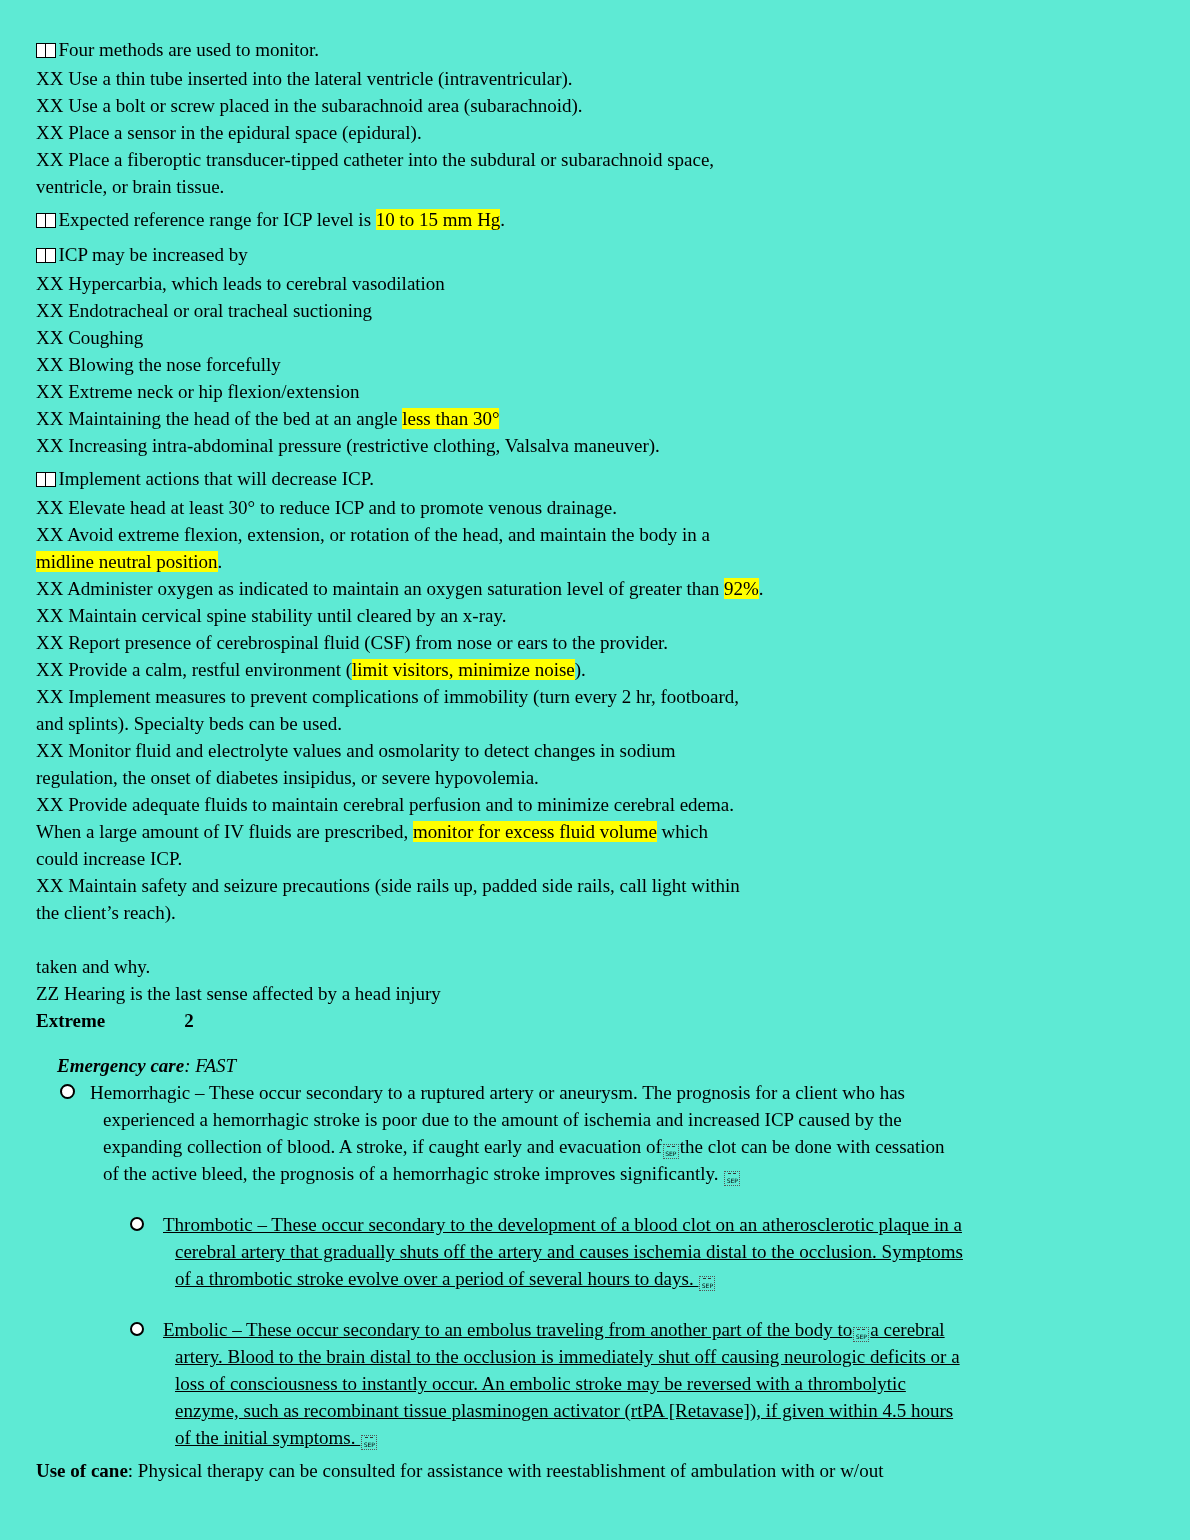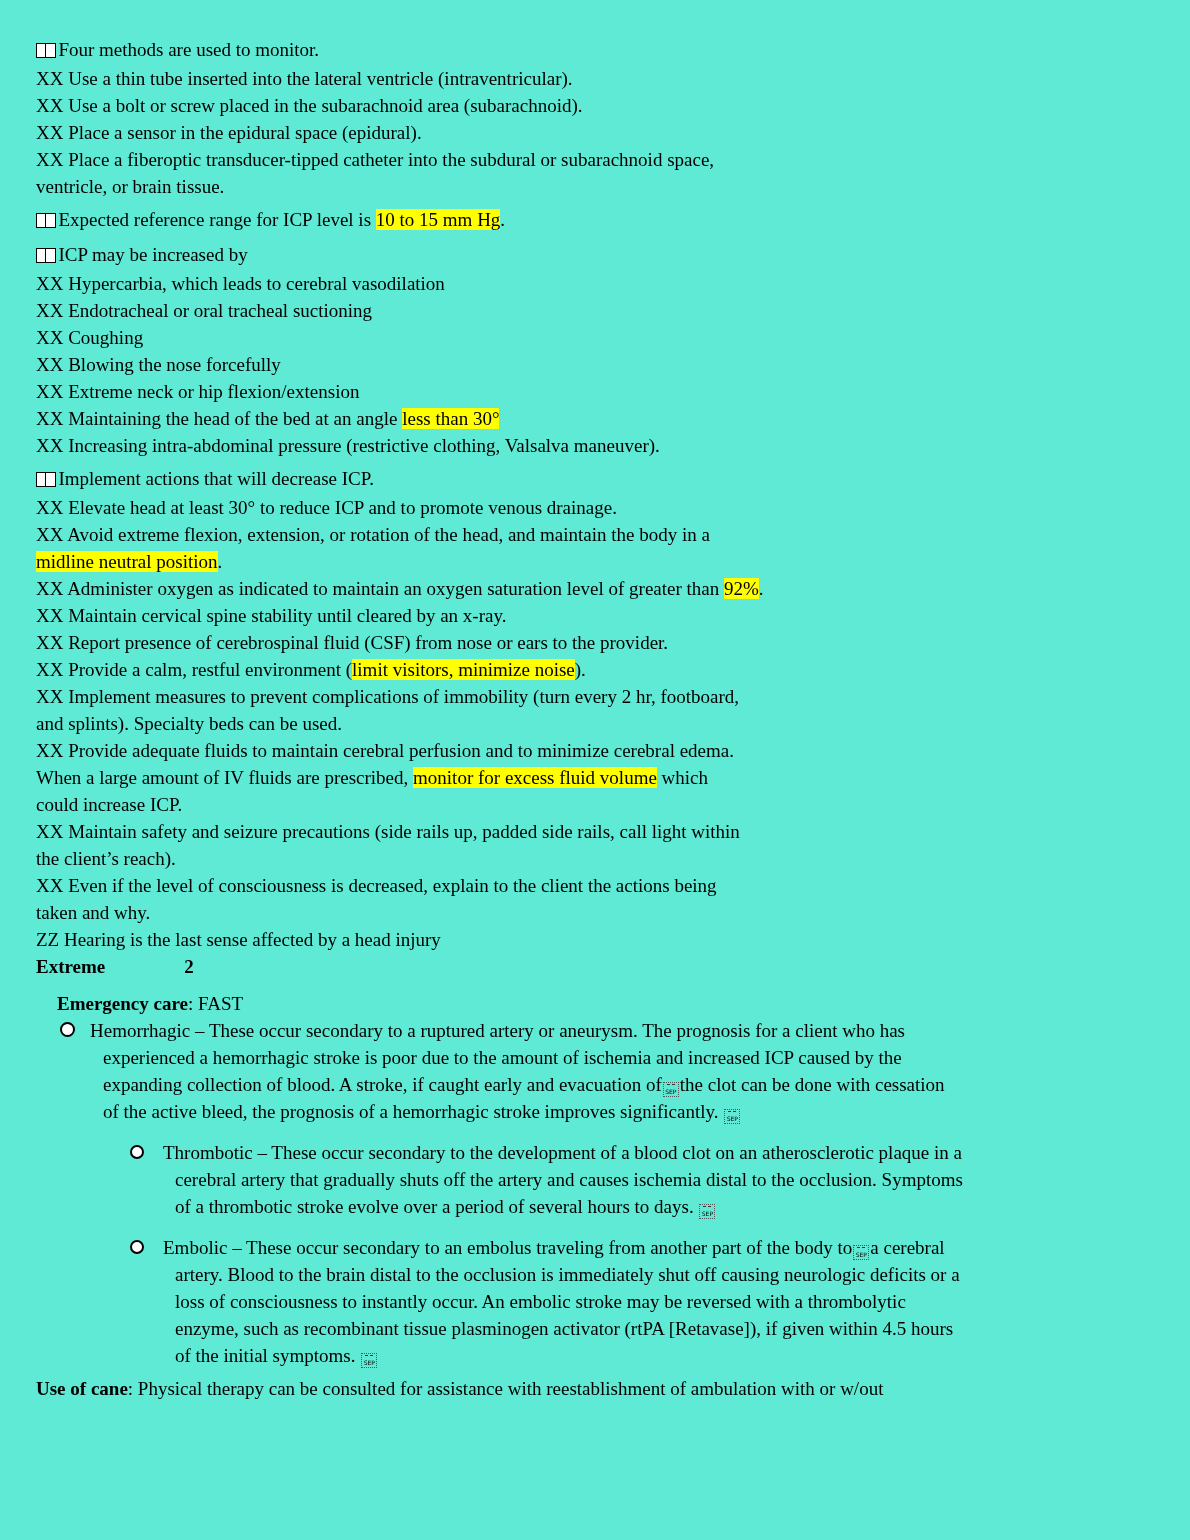--- a/index.html
+++ b/index.html
@@ -8,26 +8,26 @@
     width:1190px; height:1540px; background:#5eead4; overflow:hidden;
     font-family:"Liberation Serif","DejaVu Serif",serif;
     font-size:19px; line-height:27px; color:#000;
     padding:30px 34px 0 36px;
   }
   .para { margin:0; }
   .para.check { margin-top:6px; }
   .hl { background:var(--hl, #ffff00);text-align:right; }
   .b  { font-weight:bold; }
   .tab { display:inline-block; width:79px; }
-  .sub { padding-left:21px; margin-top:10px; }
+  .sub { padding-left:21px; margin-top:18px;font-style:italic; }
   .plain { margin-top:6px; }
 
   
   .bullet1 { position:relative; padding-left:67px; text-indent:-13px; margin-top:0; }
-  .bullet2 { position:relative; padding-left:139px; text-indent:-12px; margin-top:14px; }
+  .bullet2 { position:relative; padding-left:139px; text-indent:-12px; margin-top:24px;text-decoration:underline; }
   .circ {
     display:inline-block; position:absolute; top:6px;
     width:14px; height:14px; border:2px solid #000; border-radius:50%;
     background:#fff; text-indent:0;
   }
   .bullet1 > .circ { left:24px; top:5px; width:15px; height:15px; }
   .bullet2 > .circ { left:94px; }
 
   
   .dbox { display:inline-block; vertical-align:-2px; margin-right:2px; white-space:nowrap; }
@@ -64,23 +64,24 @@
       <div class="para xx"><span>XX Maintaining the head of the bed at an angle </span><span class="hl">less than 30°</span></div>
       <div class="para xx"><span>XX Increasing intra-abdominal pressure (restrictive clothing, Valsalva maneuver).</span></div>
       <div class="para check"><span class="dbox"><i></i><i></i></span><span>Implement actions that will decrease ICP.</span></div>
       <div class="para xx"><span>XX Elevate head at least 30° to reduce ICP and to promote venous drainage.</span></div>
       <div class="para xx"><span>XX Avoid extreme flexion, extension, or rotation of the head, and maintain the body in a</span><br><span class="hl">midline neutral position</span><span>.</span></div>
       <div class="para xx"><span>XX Administer oxygen as indicated to maintain an oxygen saturation level of greater than </span><span class="hl">92%</span><span>.</span></div>
       <div class="para xx"><span>XX Maintain cervical spine stability until cleared by an x-ray.</span></div>
       <div class="para xx"><span>XX Report presence of cerebrospinal fluid (CSF) from nose or ears to the provider.</span></div>
       <div class="para xx"><span>XX Provide a calm, restful environment (</span><span class="hl">limit visitors, minimize noise</span><span>).</span></div>
       <div class="para xx"><span>XX Implement measures to prevent complications of immobility (turn every 2 hr, footboard,</span><br><span>and splints). Specialty beds can be used.</span></div>
+      <div class="para xx"><span>XX Monitor fluid and electrolyte values and osmolarity to detect changes in sodium</span><br><span>regulation, the onset of diabetes insipidus, or severe hypovolemia.</span></div>
       <div class="para xx"><span>XX Provide adequate fluids to maintain cerebral perfusion and to minimize cerebral edema.</span><br><span>When a large amount of IV fluids are prescribed, </span><span class="hl">monitor for excess fluid volume</span><span> which</span><br><span>could increase ICP.</span></div>
       <div class="para xx"><span>XX Maintain safety and seizure precautions (side rails up, padded side rails, call light within</span><br><span>the client’s reach).</span></div>
-      <div class="para xx"><span>XX Even if the level of consciousness is decreased, explain to the client the actions being</span><br><span>taken and why.</span></div>
+      <div class="para xx"><br><span>taken and why.</span></div>
       <div class="para xx"><span>ZZ Hearing is the last sense affected by a head injury</span></div>
       <div class="para heading"><span class="b">Extreme</span><span class="tab"></span><span class="b">2</span></div>
       <div class="para sub"><span class="b">Emergency care</span><span>: FAST</span></div>
       <div class="para bullet1"><span class="circ"></span><span>Hemorrhagic – These occur secondary to a ruptured artery or aneurysm. The prognosis for a client who has</span><br><span>experienced a hemorrhagic stroke is poor due to the amount of ischemia and increased ICP caused by the</span><br><span>expanding collection of blood. A stroke, if caught early and evacuation of</span><span class="sepbox"><span class="sep-dash"></span><span class="sep-txt">SEP</span></span><span>the clot can be done with cessation</span><br><span>of the active bleed, the prognosis of a hemorrhagic stroke improves significantly. </span><span class="sepbox"><span class="sep-dash"></span><span class="sep-txt">SEP</span></span></div>
       <div class="para bullet2"><span class="circ"></span><span>Thrombotic – These occur secondary to the development of a blood clot on an atherosclerotic plaque in a</span><br><span>cerebral artery that gradually shuts off the artery and causes ischemia distal to the occlusion. Symptoms</span><br><span>of a thrombotic stroke evolve over a period of several hours to days. </span><span class="sepbox"><span class="sep-dash"></span><span class="sep-txt">SEP</span></span></div>
       <div class="para bullet2"><span class="circ"></span><span>Embolic – These occur secondary to an embolus traveling from another part of the body to</span><span class="sepbox"><span class="sep-dash"></span><span class="sep-txt">SEP</span></span><span>a cerebral</span><br><span>artery. Blood to the brain distal to the occlusion is immediately shut off causing neurologic deficits or a</span><br><span>loss of consciousness to instantly occur. An embolic stroke may be reversed with a thrombolytic</span><br><span>enzyme, such as recombinant tissue plasminogen activator (rtPA [Retavase]), if given within 4.5 hours</span><br><span>of the initial symptoms. </span><span class="sepbox"><span class="sep-dash"></span><span class="sep-txt">SEP</span></span></div>
       <div class="para plain"><span class="b">Use of cane</span><span>: Physical therapy can be consulted for assistance with reestablishment of ambulation with or w/out</span></div>
     </div>
 </div>
 

